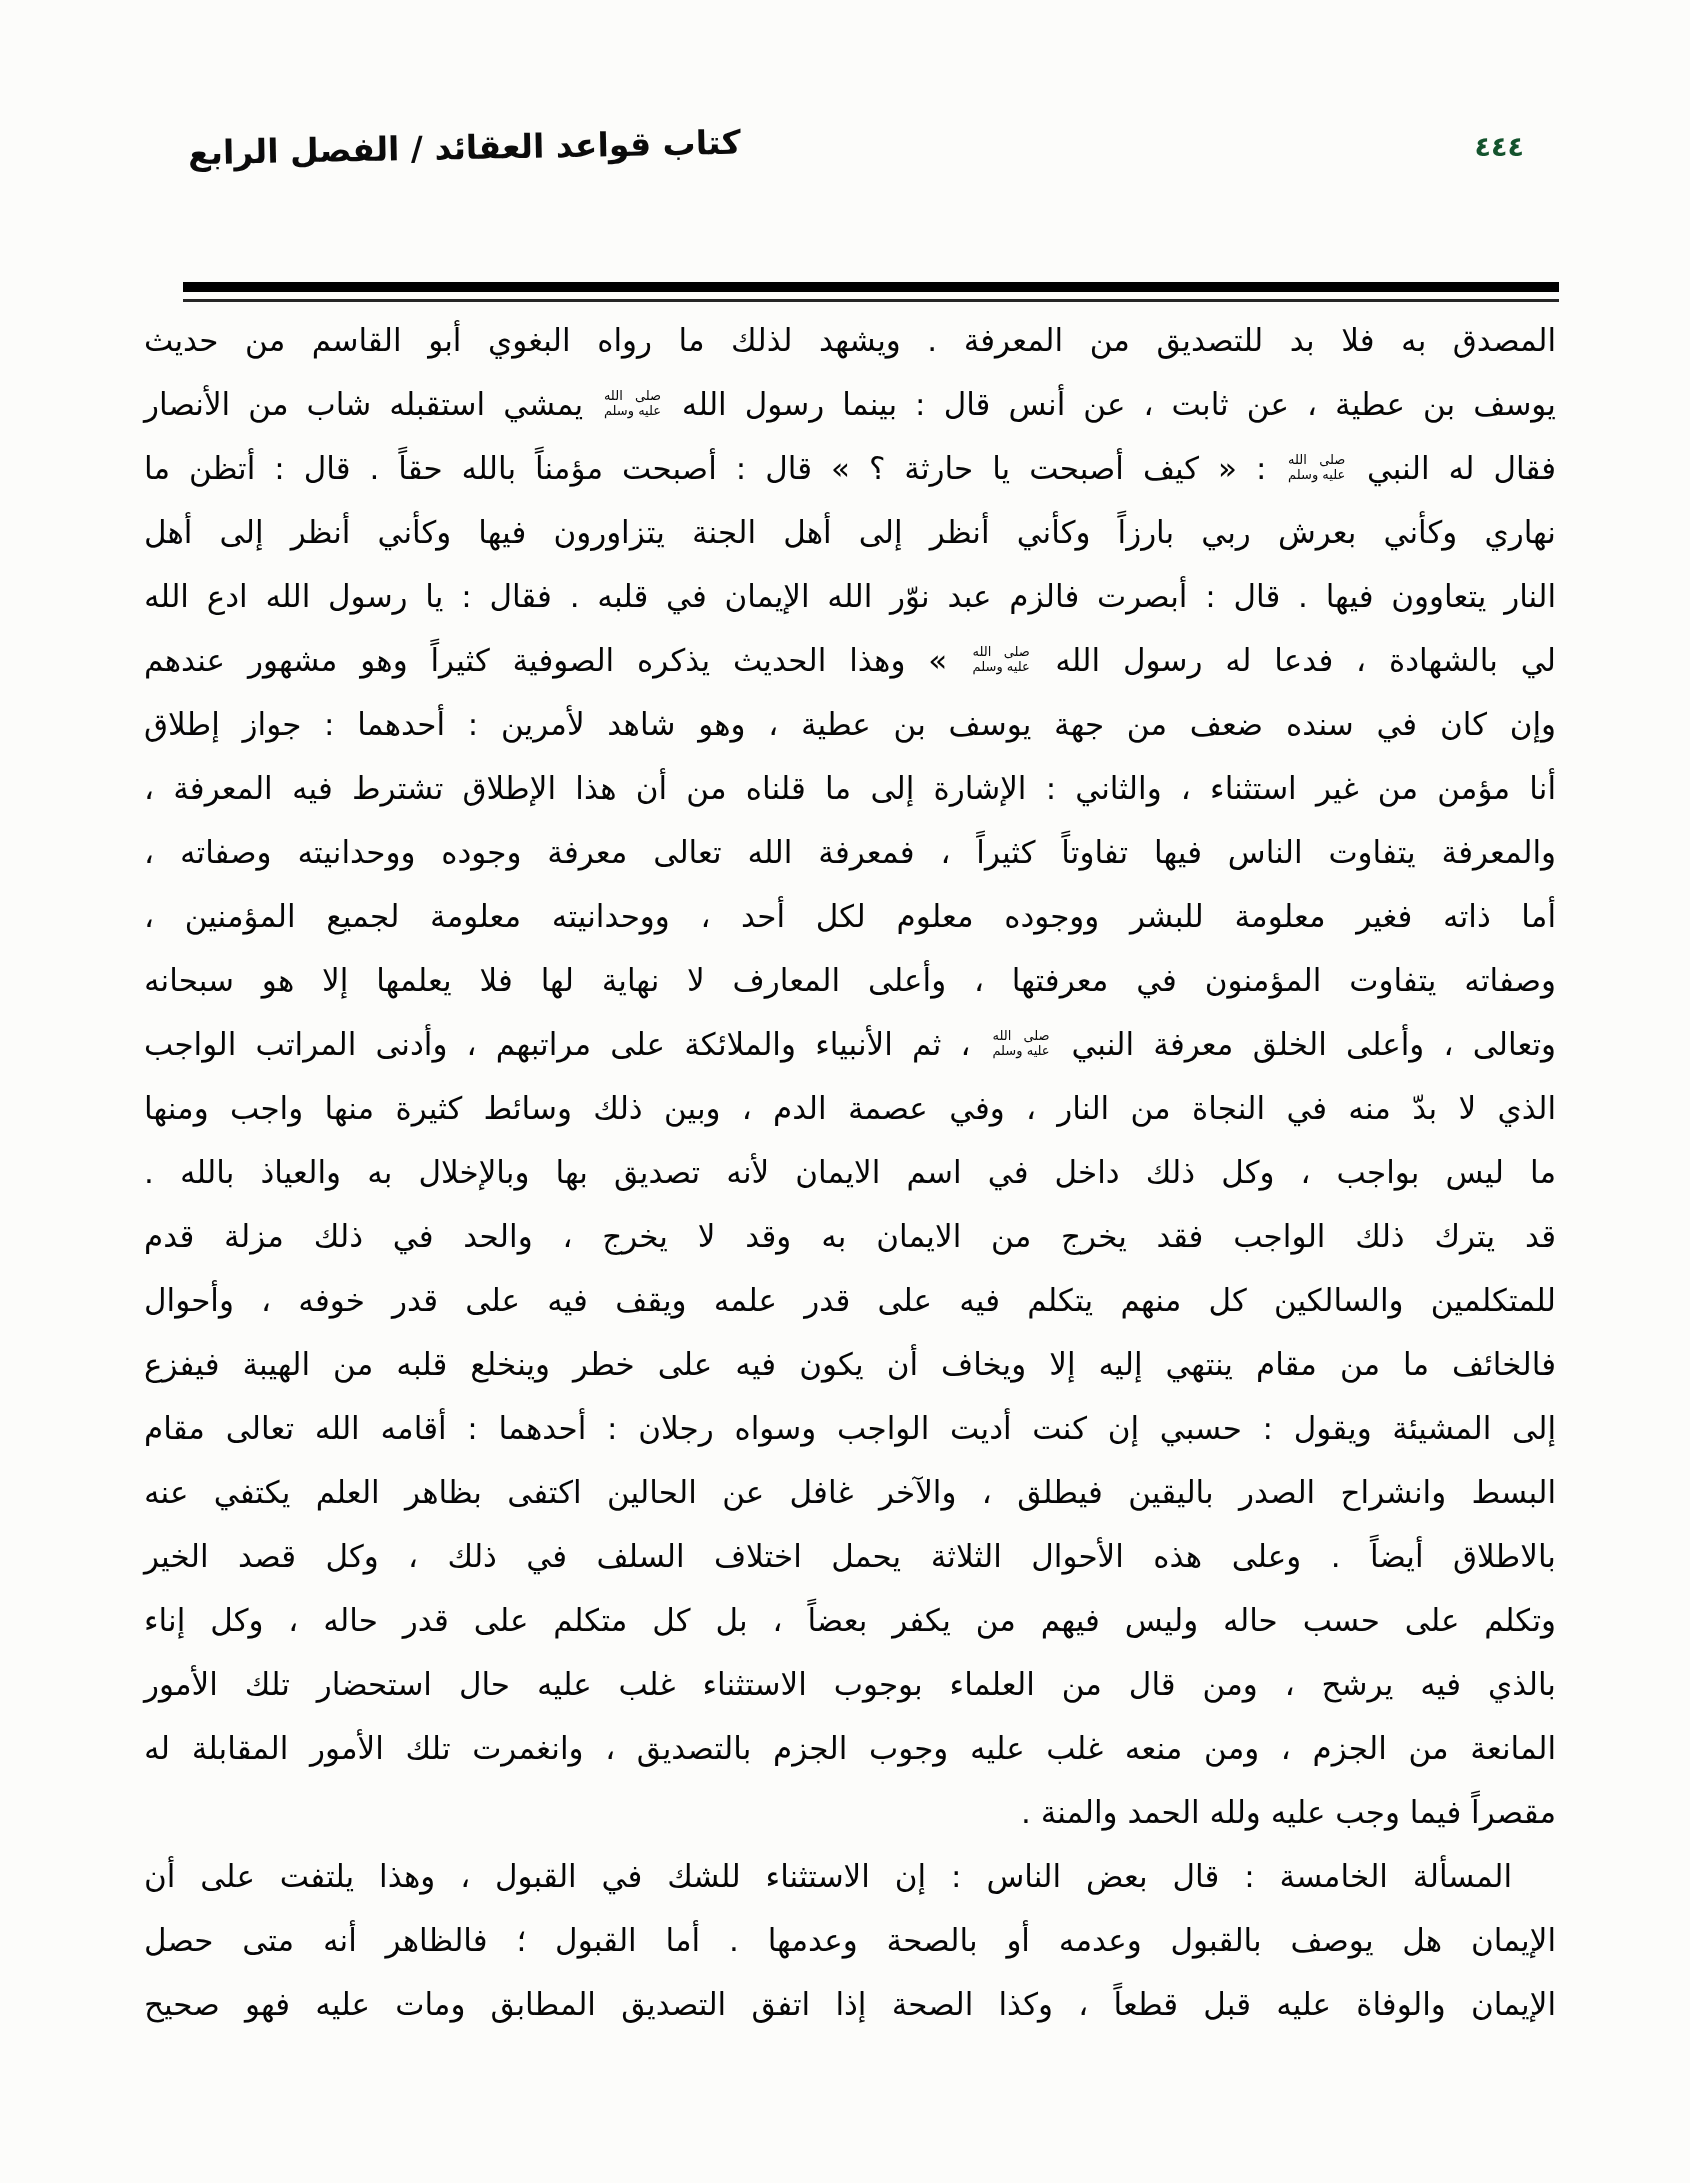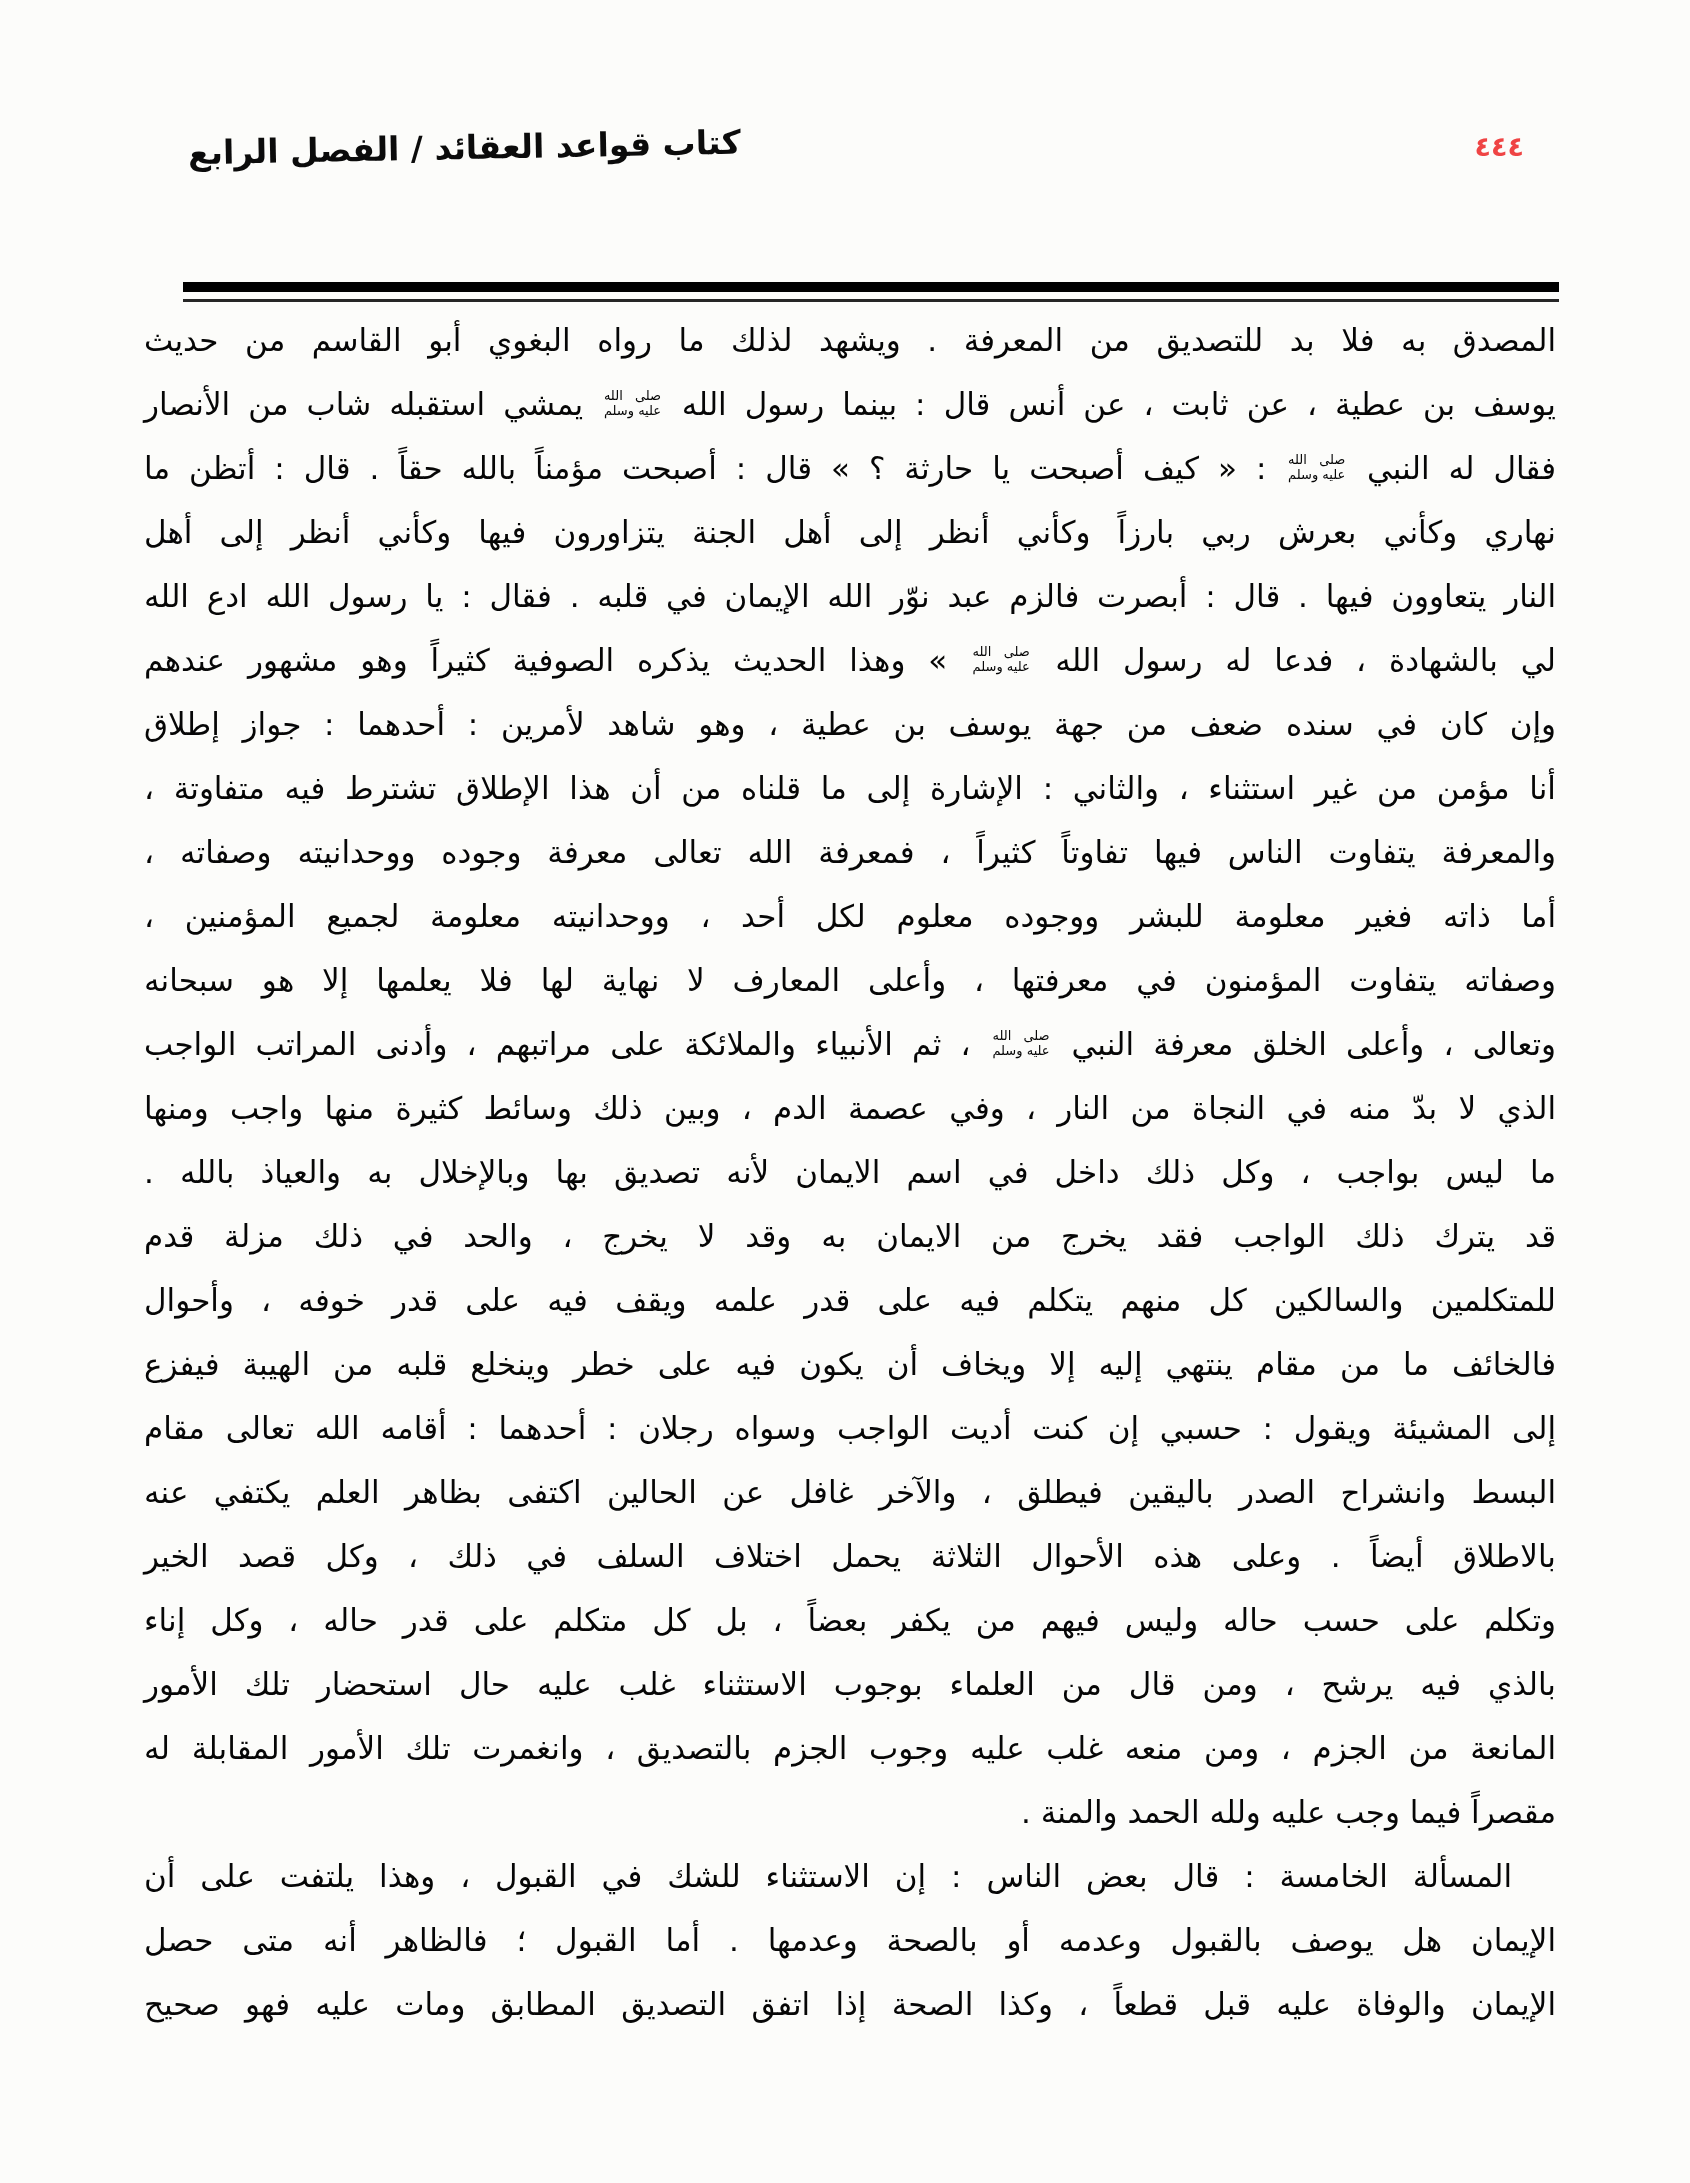--- a/index.html
+++ b/index.html
@@ -16,21 +16,21 @@
     direction:rtl;
     font-size:33px;font-weight:bold;
     transform:rotate(-1.1deg);
     white-space:nowrap;
     color:#0b0b0b;
   }
   .page-number{
     position:absolute;top:131px;right:167px;
     font-size:27px;font-weight:bold;
     direction:rtl;
-    color:#ef4444;
+    color:#14532d;
   }
   .header-rule{
     position:absolute;top:282px;left:183px;right:132px;
     height:9.6px;background:#000;
   }
   .header-rule-thin{
     position:absolute;top:299px;left:183px;right:132px;
     height:2.6px;background:#000;opacity:.85;
   }
   .text-block{
@@ -66,21 +66,21 @@
   <div class="header-rule"></div>
   <div class="header-rule-thin"></div>
   <div class="text-block">
       <div class="line">المصدق به فلا بد للتصديق من المعرفة . ويشهد لذلك ما رواه البغوي أبو القاسم من حديث</div>
       <div class="line">يوسف بن عطية ، عن ثابت ، عن أنس قال : بينما رسول الله <span class="honorific"><span>صلى الله</span><br><span>عليه وسلم</span></span> يمشي استقبله شاب من الأنصار</div>
       <div class="line">فقال له النبي <span class="honorific"><span>صلى الله</span><br><span>عليه وسلم</span></span> : « كيف أصبحت يا حارثة ؟ » قال : أصبحت مؤمناً بالله حقاً . قال : أتظن ما</div>
       <div class="line">نهاري وكأني بعرش ربي بارزاً وكأني أنظر إلى أهل الجنة يتزاورون فيها وكأني أنظر إلى أهل</div>
       <div class="line">النار يتعاوون فيها . قال : أبصرت فالزم عبد نوّر الله الإيمان في قلبه . فقال : يا رسول الله ادع الله</div>
       <div class="line">لي بالشهادة ، فدعا له رسول الله <span class="honorific"><span>صلى الله</span><br><span>عليه وسلم</span></span> » وهذا الحديث يذكره الصوفية كثيراً وهو مشهور عندهم</div>
       <div class="line">وإن كان في سنده ضعف من جهة يوسف بن عطية ، وهو شاهد لأمرين : أحدهما : جواز إطلاق</div>
-      <div class="line">أنا مؤمن من غير استثناء ، والثاني : الإشارة إلى ما قلناه من أن هذا الإطلاق تشترط فيه متفاوتة ،</div>
+      <div class="line">أنا مؤمن من غير استثناء ، والثاني : الإشارة إلى ما قلناه من أن هذا الإطلاق تشترط فيه المعرفة ،</div>
       <div class="line">والمعرفة يتفاوت الناس فيها تفاوتاً كثيراً ، فمعرفة الله تعالى معرفة وجوده ووحدانيته وصفاته ،</div>
       <div class="line">أما ذاته فغير معلومة للبشر ووجوده معلوم لكل أحد ، ووحدانيته معلومة لجميع المؤمنين ،</div>
       <div class="line">وصفاته يتفاوت المؤمنون في معرفتها ، وأعلى المعارف لا نهاية لها فلا يعلمها إلا هو سبحانه</div>
       <div class="line">وتعالى ، وأعلى الخلق معرفة النبي <span class="honorific"><span>صلى الله</span><br><span>عليه وسلم</span></span> ، ثم الأنبياء والملائكة على مراتبهم ، وأدنى المراتب الواجب</div>
       <div class="line">الذي لا بدّ منه في النجاة من النار ، وفي عصمة الدم ، وبين ذلك وسائط كثيرة منها واجب ومنها</div>
       <div class="line">ما ليس بواجب ، وكل ذلك داخل في اسم الايمان لأنه تصديق بها وبالإخلال به والعياذ بالله .</div>
       <div class="line">قد يترك ذلك الواجب فقد يخرج من الايمان به وقد لا يخرج ، والحد في ذلك مزلة قدم</div>
       <div class="line">للمتكلمين والسالكين كل منهم يتكلم فيه على قدر علمه ويقف فيه على قدر خوفه ، وأحوال</div>
       <div class="line">فالخائف ما من مقام ينتهي إليه إلا ويخاف أن يكون فيه على خطر وينخلع قلبه من الهيبة فيفزع</div>
       <div class="line">إلى المشيئة ويقول : حسبي إن كنت أديت الواجب وسواه رجلان : أحدهما : أقامه الله تعالى مقام</div>

